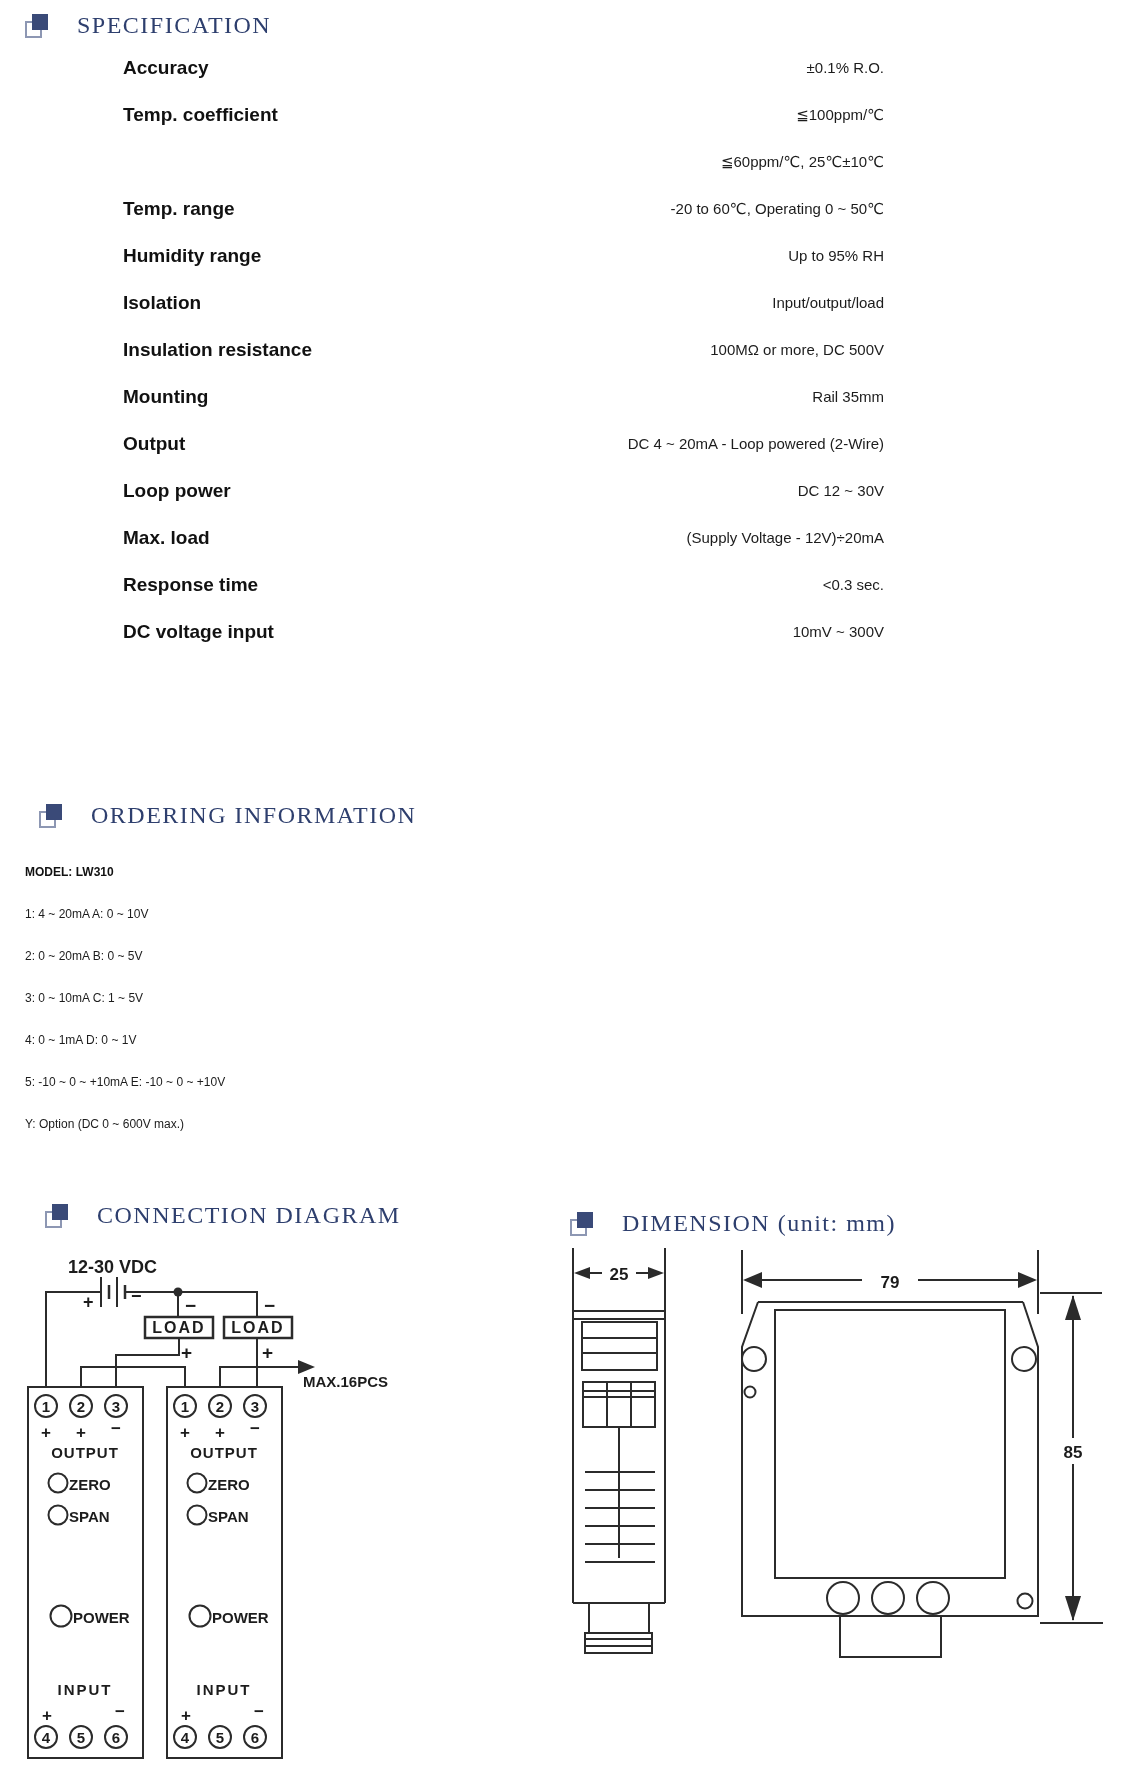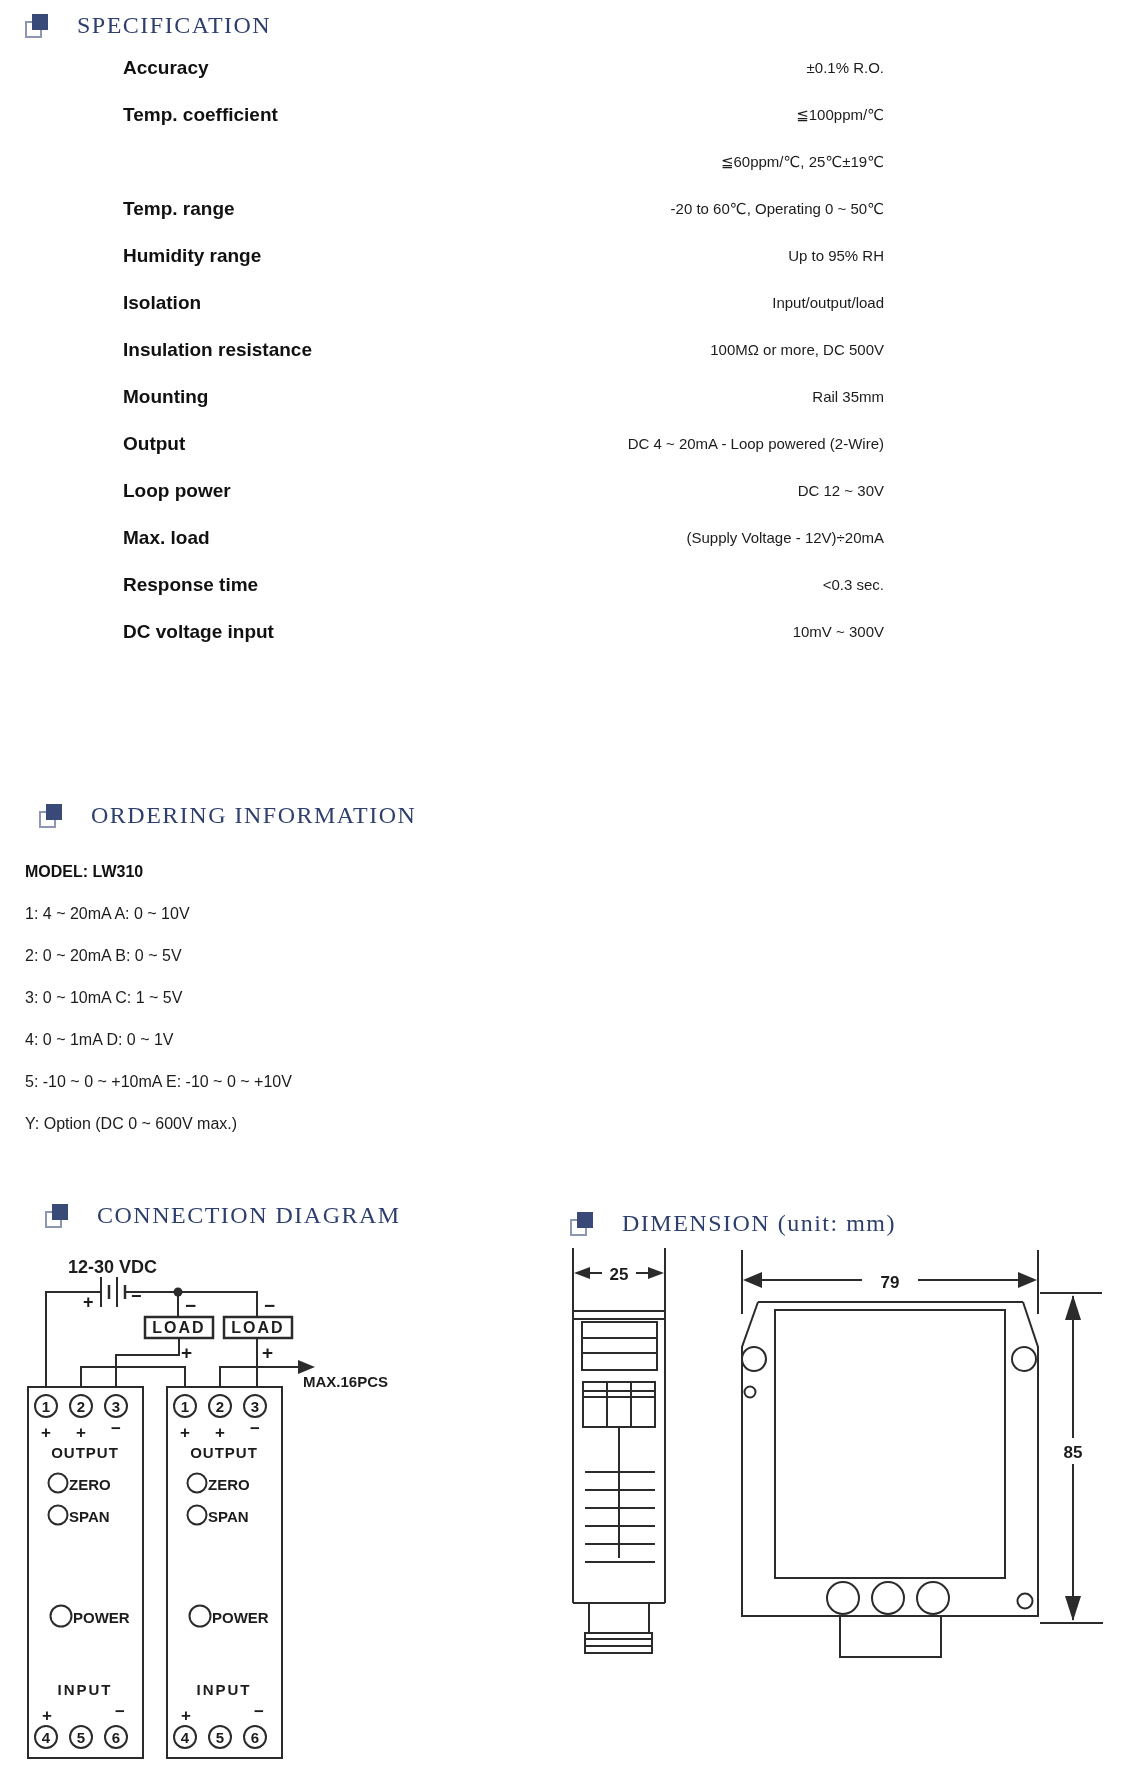--- a/index.html
+++ b/index.html
@@ -16,21 +16,21 @@
   .hdr-icon .sq-dark{position:absolute;left:7px;top:0;width:16px;height:16px;background:#3a4a78;}
 
   
   #spec-rows{position:absolute;left:123px;top:44px;width:761px;}
   .spec-row{height:47px;display:flex;justify-content:space-between;align-items:center;}
   .spec-label{font-weight:bold;font-size:19px;color:#111;}
   .spec-value{font-size:15px;color:#1c1c1c;text-align:right;white-space:nowrap;}
 
   
   #ordering-lines{position:absolute;left:25px;top:851px;width:700px;}
-  .ord-line{height:42px;line-height:42px;font-size:16px;color:#1c1c1c;white-space:nowrap;}
+  .ord-line{height:42px;line-height:42px;font-size:12px;color:#1c1c1c;white-space:nowrap;}
   .ord-model{font-weight:bold;color:#111;}
 
   svg text{font-family:"Liberation Sans","DejaVu Sans",sans-serif;}
   .dline{stroke:#2b2b2b;stroke-width:2;fill:none;}
   .dline-thick{stroke:#2b2b2b;stroke-width:2.5;fill:none;}
   .dfill{fill:#2b2b2b;stroke:none;}
   .dcircle{stroke:#2b2b2b;stroke-width:2;fill:#ffffff;}
   .dtext{fill:#1c1c1c;font-weight:bold;}
 </style>
 </head>
@@ -50,21 +50,21 @@
     <div class="spec-row">
         <span class="spec-label">Accuracy</span>
         <span class="spec-value">±0.1% R.O.</span>
       </div>
     <div class="spec-row">
         <span class="spec-label">Temp. coefficient</span>
         <span class="spec-value">≦100ppm/℃</span>
       </div>
     <div class="spec-row">
         <span class="spec-label"></span>
-        <span class="spec-value">≦60ppm/℃, 25℃±19℃</span>
+        <span class="spec-value">≦60ppm/℃, 25℃±10℃</span>
       </div>
     <div class="spec-row">
         <span class="spec-label">Temp. range</span>
         <span class="spec-value">-20 to 60℃, Operating 0 ~ 50℃</span>
       </div>
     <div class="spec-row">
         <span class="spec-label">Humidity range</span>
         <span class="spec-value">Up to 95% RH</span>
       </div>
     <div class="spec-row">

